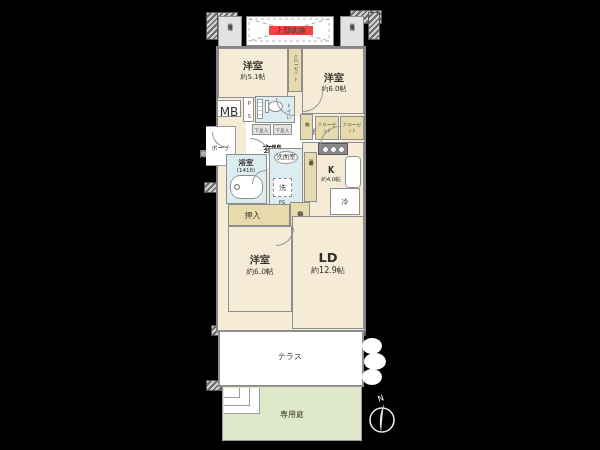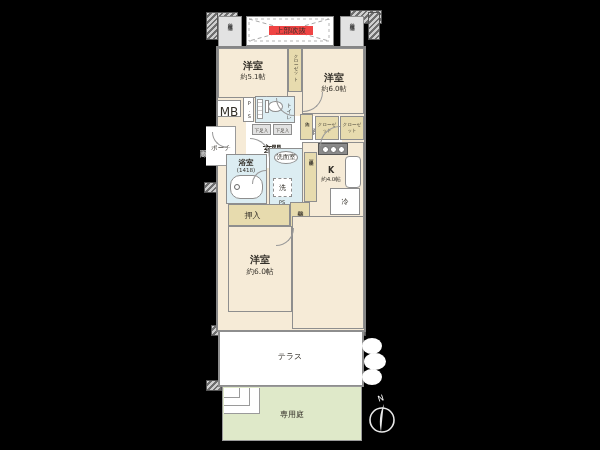--- a/index.html
+++ b/index.html
@@ -154,20 +154,24 @@
     <span class="lbl vert" style="left:6px;top:3px;font-size:6px;">収納</span>
   </div>
 
   <div class="room" style="left:228px;top:226px;width:64px;height:86px;border-width:1.5px;"></div>
   <div class="lbl" style="left:230px;top:254px;width:60px;">
     <div class="name" style="font-size:10px;">洋室</div>
     <div style="font-size:7.5px;">約6.0帖</div>
   </div>
 
   <div class="room" style="left:292px;top:216px;width:72px;height:113px;border-width:1.5px;"></div>
+  <div class="lbl" style="left:296px;top:250px;width:64px;">
+    <div class="name" style="font-size:13px;">LD</div>
+    <div style="font-size:8px;">約12.9帖</div>
+  </div>
 
   <div class="arc arc-tr" style="left:266px;top:96px;width:0;height:0;"></div>
   <div class="arc arc-bl" style="left:276px;top:98px;width:18px;height:18px;background:transparent;"></div>
   <div class="arc arc-br" style="left:303px;top:92px;width:20px;height:20px;background:transparent;"></div>
   <div class="arc arc-tl" style="left:320px;top:126px;width:20px;height:20px;background:transparent;"></div>
   <div class="arc arc-tr" style="left:250px;top:138px;width:20px;height:20px;background:transparent;"></div>
   <div class="arc arc-bl" style="left:212px;top:132px;width:16px;height:16px;background:transparent;"></div>
   <div class="arc arc-tl" style="left:252px;top:170px;width:14px;height:14px;background:transparent;"></div>
   <div class="arc arc-br" style="left:276px;top:228px;width:18px;height:18px;background:transparent;"></div>
 

